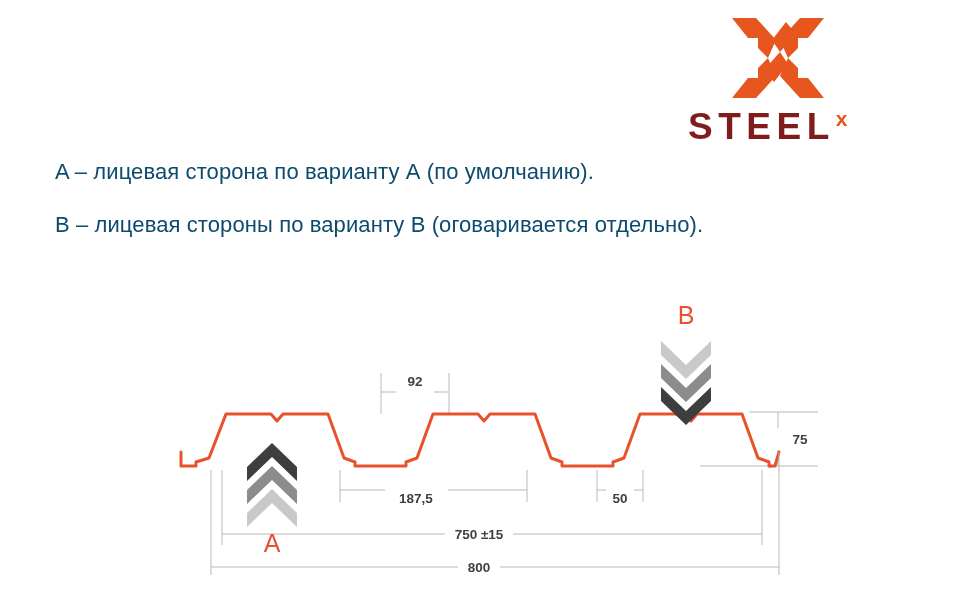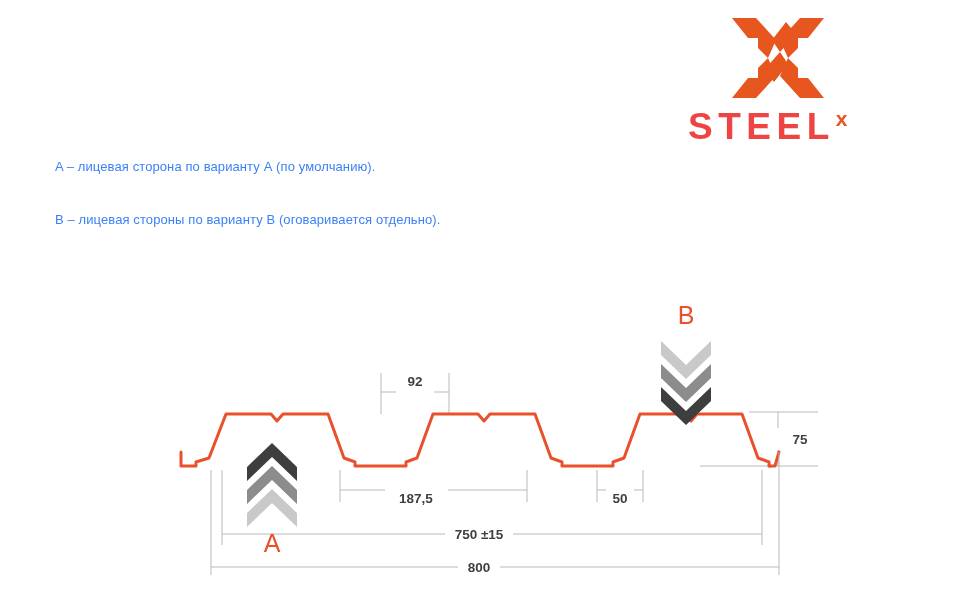--- a/index.html
+++ b/index.html
@@ -38,41 +38,41 @@
     width: 215px;
     height: 42px;
     display: flex;
     align-items: baseline;
   }
   #logo-steel-text {
     font-family: "Liberation Sans", sans-serif;
     font-size: 37px;
     font-weight: bold;
     letter-spacing: 5.5px;
-    color: #ef4444;
+    color: #7f1d1d;
     line-height: 1;
   }
   #logo-x-text {
     font-family: "Liberation Sans", sans-serif;
     font-size: 21px;
     font-weight: bold;
     color: #e8561f;
     line-height: 1;
     position: relative;
     top: -13px;
     left: 1px;
   }
 
   
   .legend-line {
     position: absolute;
     left: 55px;
     font-family: "Liberation Sans", sans-serif;
-    font-size: 13px;
-    color: #3b82f6;
+    font-size: 22px;
+    color: #0c4a6e;
     white-space: nowrap;
     letter-spacing: 0.1px;
   }
   #legend-line-a { top: 159px; }
   #legend-line-b { top: 212px; }
 
   
   #drawing {
     position: absolute;
     left: 0;

